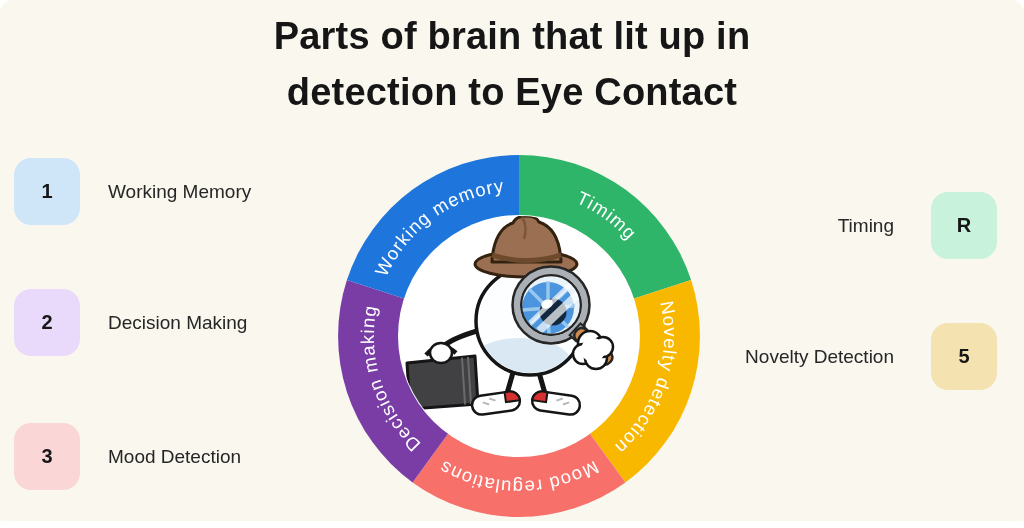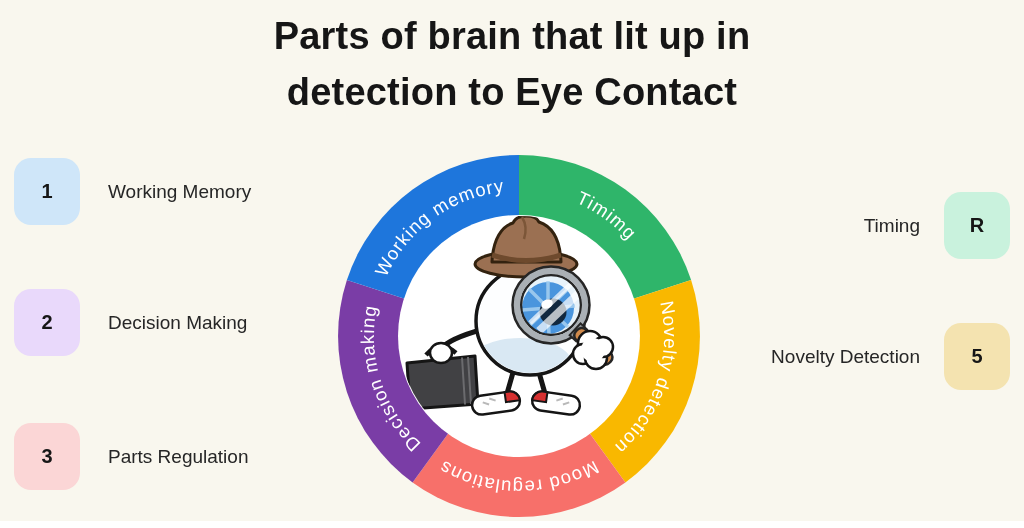--- a/index.html
+++ b/index.html
@@ -1,29 +1,30 @@
 <!DOCTYPE html>
 <html><head>
 <meta charset="utf-8">
 <style>
   html,body { margin:0; padding:0; }
   .stage {
     position:relative; width:1024px; height:528px;
     background:#f9f7ee; overflow:hidden;
     font-family:"Liberation Sans", sans-serif;
+    border-radius:13px;
   }
   .bottom-strip { position:absolute; left:0; bottom:0; width:100%; height:7px; background:#ffffff; }
   .title {
     position:absolute; top:8px; left:0; width:100%;
     text-align:center; font-weight:bold; font-size:38px; line-height:56px;
     color:#161616; letter-spacing:0.2px;
   }
   .legend-row { position:absolute; display:flex; align-items:center; }
   .legend-row.left  { left:14px;  gap:28px; }
-  .legend-row.right { right:14px; gap:24px; flex-direction:row; }
+  .legend-row.right { right:27px; gap:37px; flex-direction:row; }
   .badge {
     width:66px; height:67px; border-radius:17px; flex:0 0 auto;
     display:flex; align-items:center; justify-content:center;
     font-weight:bold; font-size:20px; color:#161616;
   }
   .legend-label { font-size:19px; color:#262626; white-space:nowrap; }
   .donut-svg { position:absolute; left:334px; top:151px; }
   .arc-label {
     font-family:"Liberation Sans", sans-serif;
     font-size:18.5px; letter-spacing:1px; fill:#ffffff;
@@ -42,21 +43,21 @@
   <div class="legend-row left" style="top:158px;">
     <div class="badge" style="background: rgb(207, 230, 249);">1</div>
     <div class="legend-label">Working Memory</div>
   </div>
   <div class="legend-row left" style="top:289px;">
     <div class="badge" style="background: rgb(233, 217, 251);">2</div>
     <div class="legend-label">Decision Making</div>
   </div>
   <div class="legend-row left" style="top:423px;">
     <div class="badge" style="background: rgb(251, 214, 214);">3</div>
-    <div class="legend-label">Parts Regulation</div>
+    <div class="legend-label">Mood Detection</div>
   </div>
 
   <div class="legend-row right" style="top:192px;">
     <div class="legend-label">Timing</div>
     <div class="badge" style="background: rgb(201, 242, 221);">R</div>
   </div>
   <div class="legend-row right" style="top:323px;">
     <div class="legend-label">Novelty Detection</div>
     <div class="badge" style="background: rgb(244, 227, 176);">5</div>
   </div>

